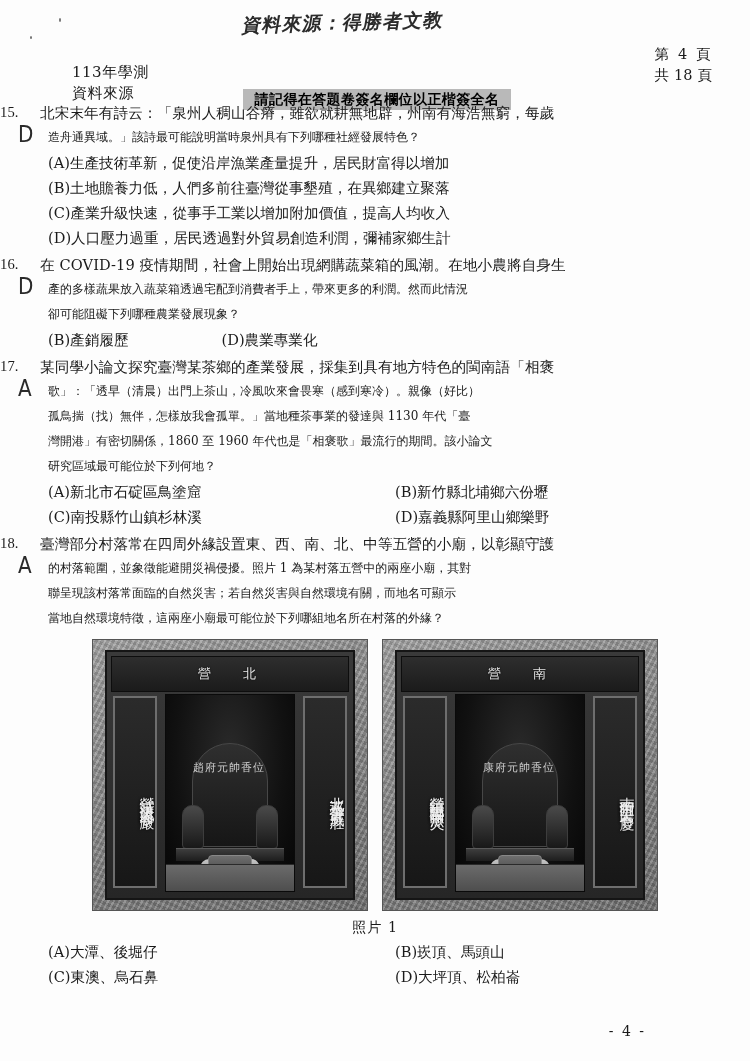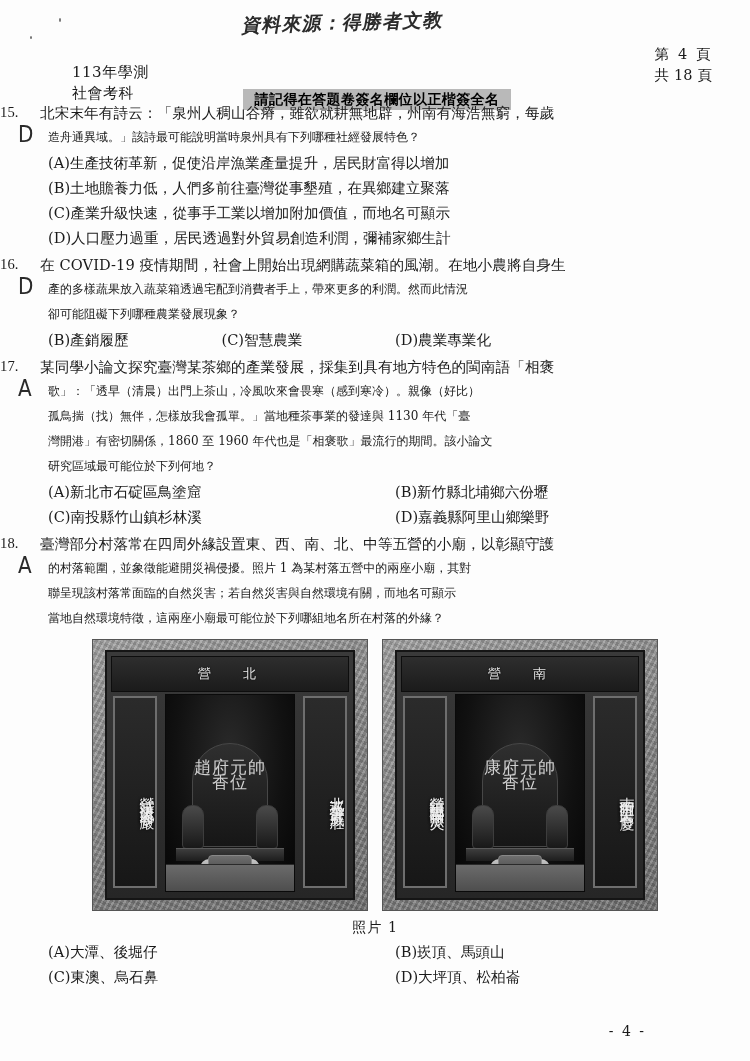--- a/index.html
+++ b/index.html
@@ -209,22 +209,21 @@
     position: absolute;
     left: 50%;
     transform: translateX(-50%);
     top: 48px;
     width: 76px;
     height: 104px;
     border-radius: 38px 38px 3px 3px;
     background: linear-gradient(180deg,#2f2f2f,#161616);
     border: 1px solid #474747;
     color: #cfcfcf;
-    font-size: 17px;
-    text-align: center;
+    font-size: 11px;
     padding-top: 16px;
     line-height: 15px;
     box-sizing: border-box;
     letter-spacing: 1px;
   }
   .altar {
     position: absolute;
     left: 10px; right: 10px;
     bottom: 30px;
     height: 12px;
@@ -325,21 +324,21 @@
 <div class="page">
 
   <div class="speck" style="left:30px;top:36px;width:2px;height:3px;"></div>
   <div class="speck" style="left:59px;top:18px;width:2px;height:4px;"></div>
 
   <div class="handwrite-note">資料來源：得勝者文教</div>
 
   <div class="header">
     <div class="exam-title">
       <div>113年學測</div>
-      <div>社會考科</div>
+      <div>資料來源</div>
     </div>
 
     <div class="banner">請記得在答題卷簽名欄位以正楷簽全名</div>
 
     <div class="page-no">
       <div>
         <span>第</span>
         <span class="num">4</span>
         <span>頁</span>
       </div>
@@ -358,38 +357,37 @@
       <div class="qline">
         <div class="qnum">15.</div>
         <div class="qtext">北宋末年有詩云：「泉州人稠山谷瘠，雖欲就耕無地辟，州南有海浩無窮，每歲</div>
       </div>
       <div class="qbody">
         <div class="row">造舟通異域。」該詩最可能說明當時泉州具有下列哪種社經發展特色？</div>
       </div>
       <div class="options">
         <div class="opt-line">(A)生產技術革新，促使沿岸漁業產量提升，居民財富得以增加</div>
         <div class="opt-line">(B)土地贍養力低，人們多前往臺灣從事墾殖，在異鄉建立聚落</div>
-        <div class="opt-line">(C)產業升級快速，從事手工業以增加附加價值，而地名可顯示</div>
+        <div class="opt-line">(C)產業升級快速，從事手工業以增加附加價值，提高人均收入</div>
         <div class="opt-line">(D)人口壓力過重，居民透過對外貿易創造利潤，彌補家鄉生計</div>
       </div>
     </div>
 
     <div class="question">
       <div class="ans-mark" style="top:22px;">D</div>
       <div class="qline">
         <div class="qnum">16.</div>
         <div class="qtext">在 COVID-19 疫情期間，社會上開始出現網購蔬菜箱的風潮。在地小農將自身生</div>
       </div>
       <div class="qbody">
         <div class="row">產的多樣蔬果放入蔬菜箱透過宅配到消費者手上，帶來更多的利潤。然而此情況</div>
         <div class="row">卻可能阻礙下列哪種農業發展現象？</div>
       </div>
       <div class="options opt-grid-4">
         <div>(B)產銷履歷</div>
-        <div>(C)智慧農業</div>
         <div>(D)農業專業化</div>
       </div>
     </div>
 
     <div class="question">
       <div class="ans-mark" style="top:22px;">A</div>
       <div class="qline">
         <div class="qnum">17.</div>
         <div class="qtext">某同學小論文探究臺灣某茶鄉的產業發展，採集到具有地方特色的閩南語「相褒</div>
       </div>

